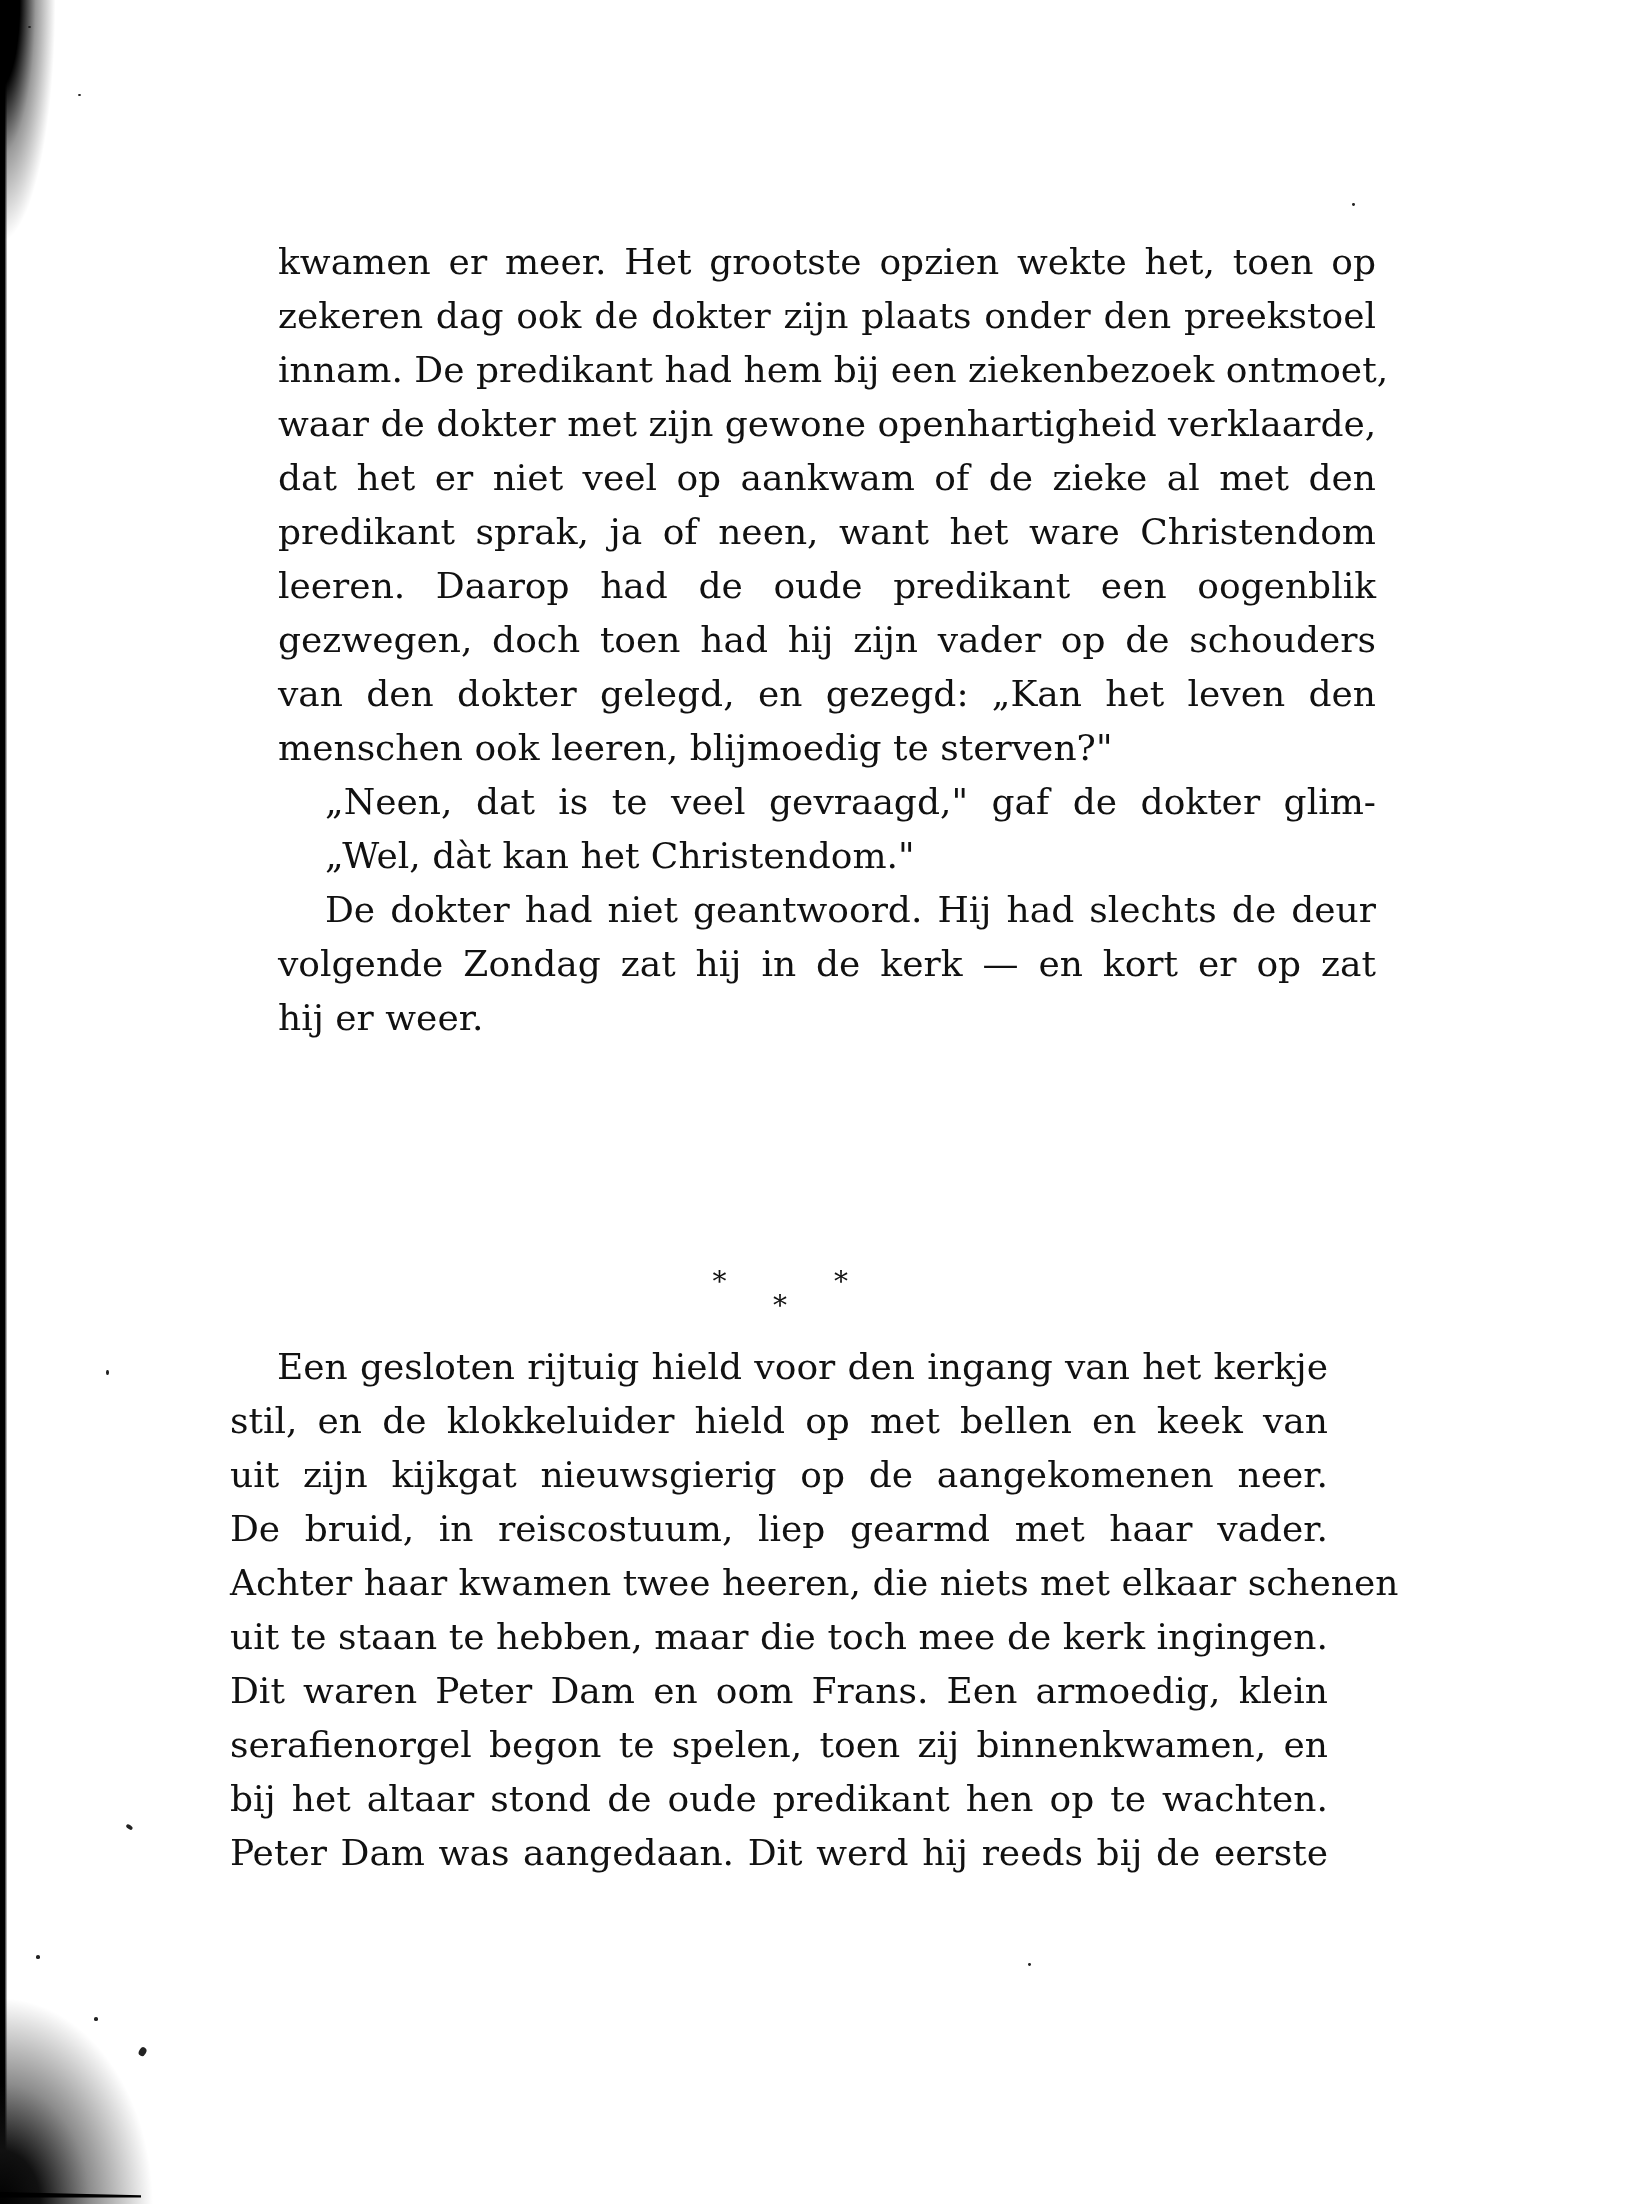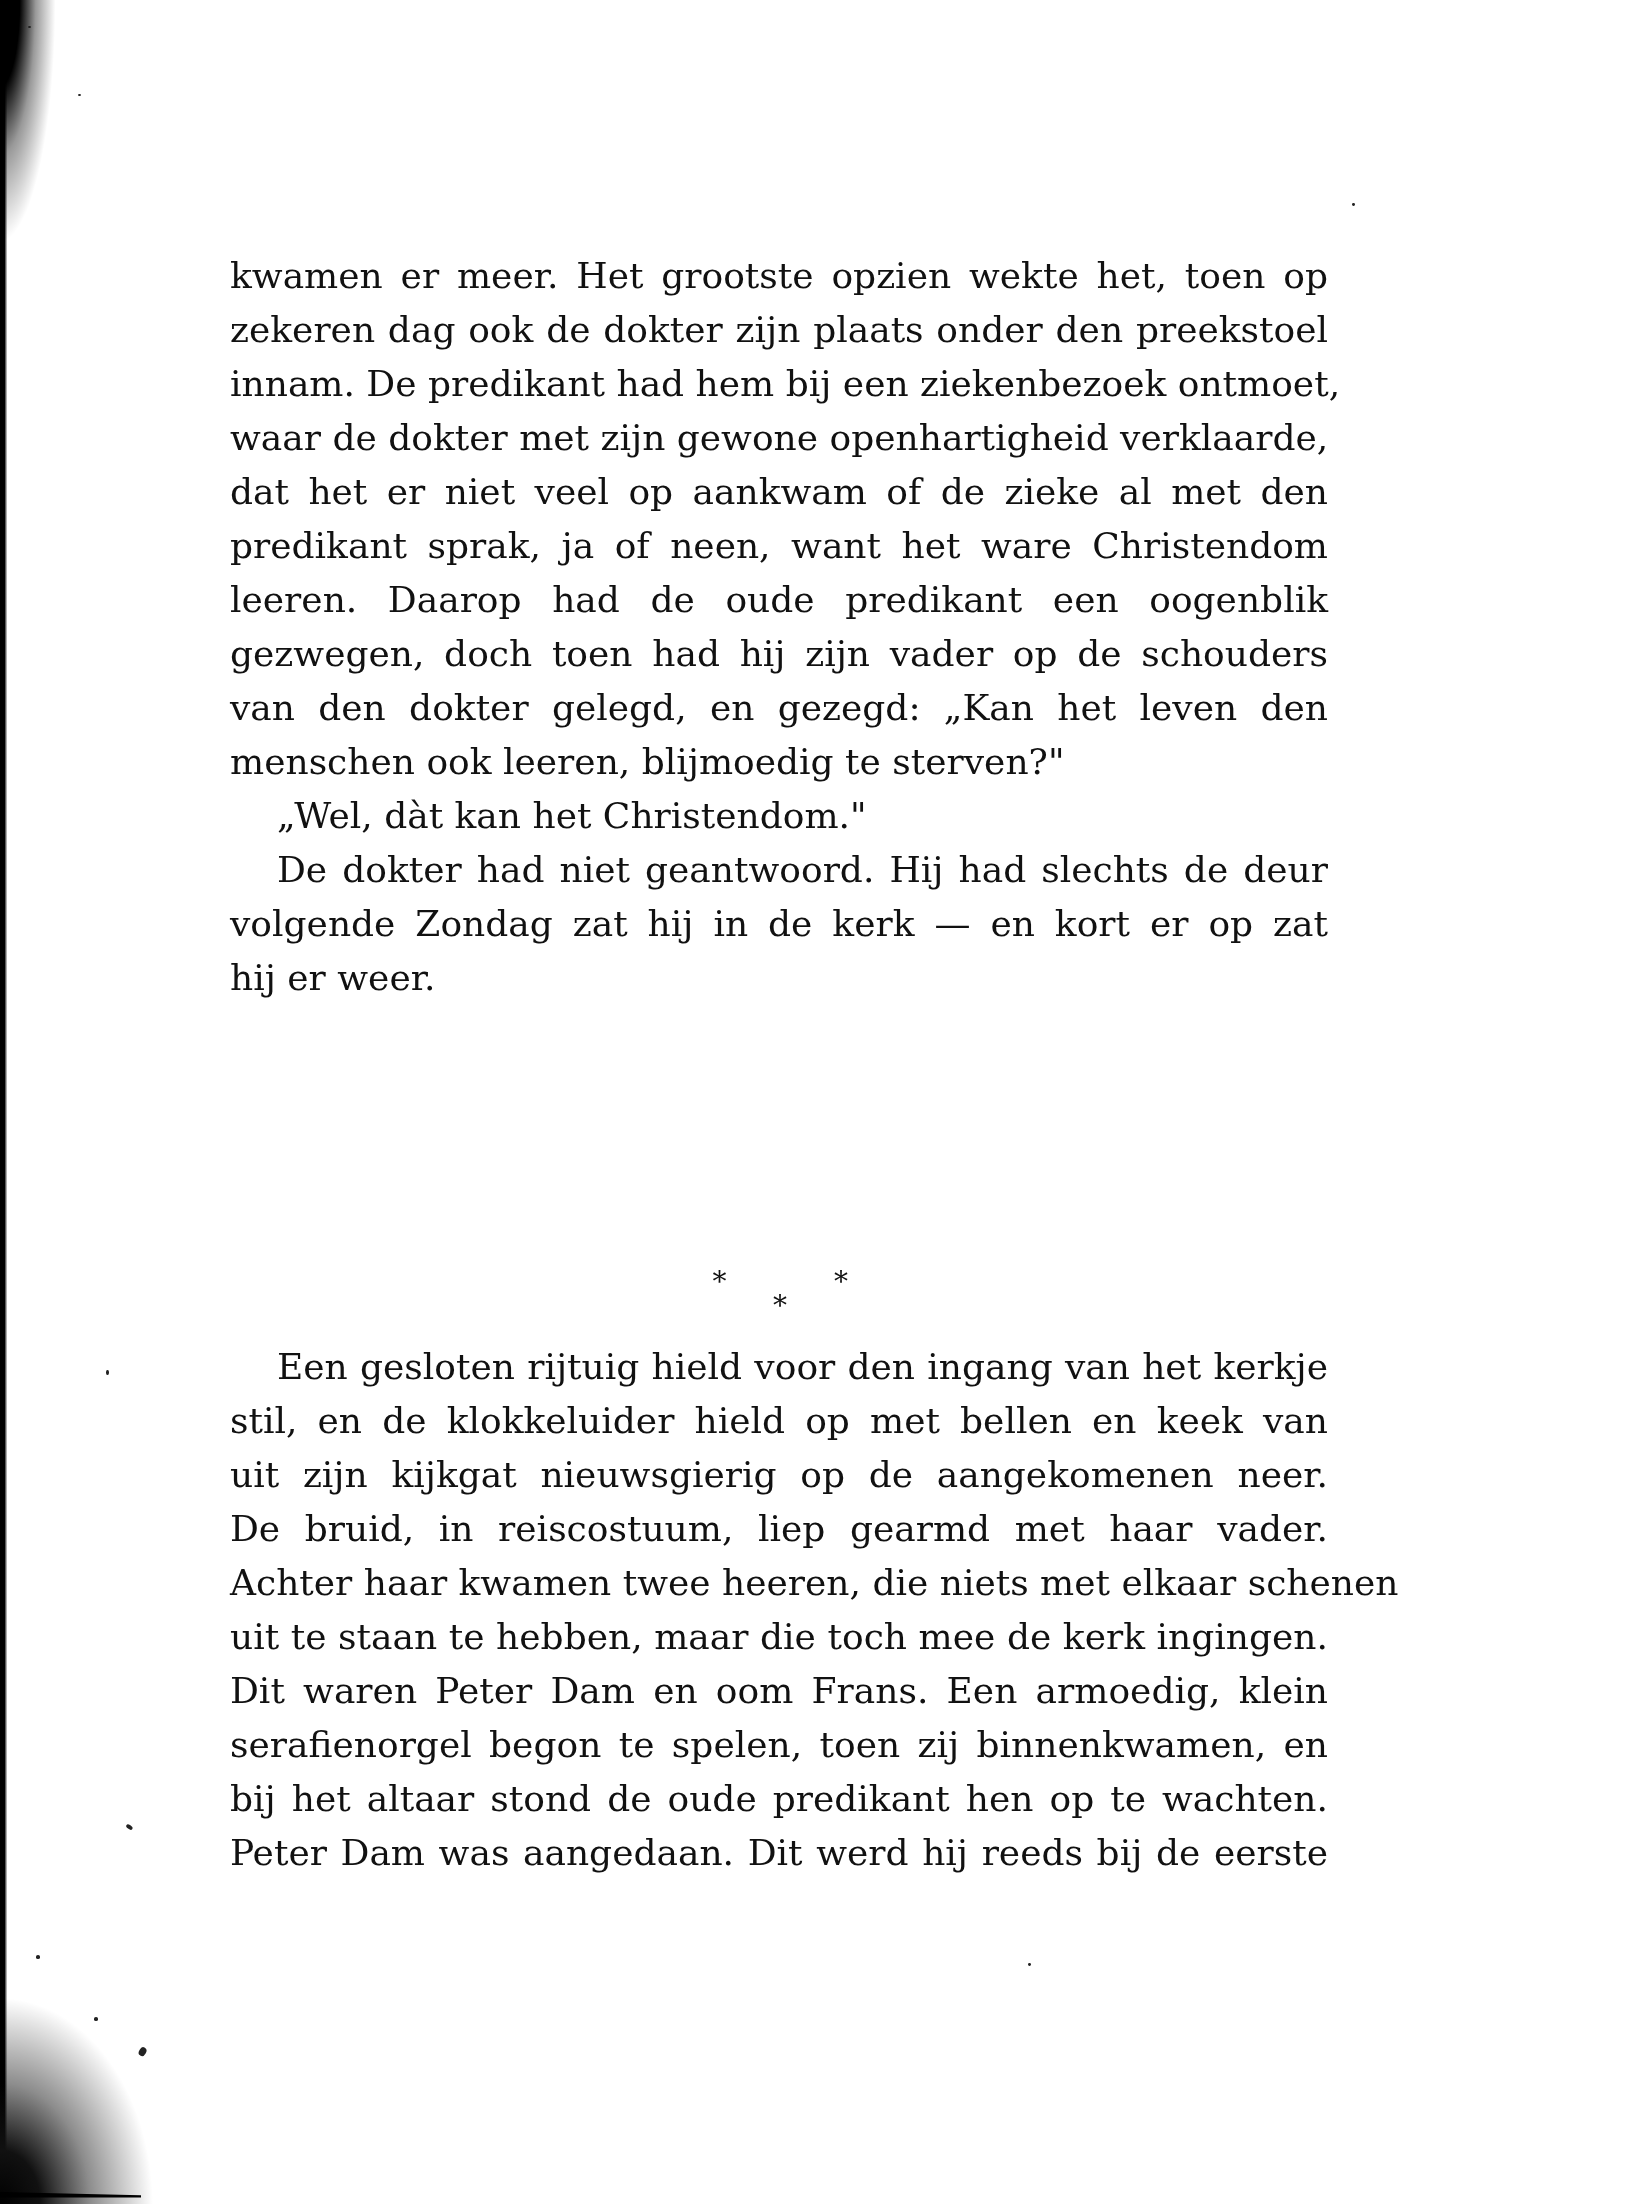--- a/index.html
+++ b/index.html
@@ -11,21 +11,21 @@
   .top-shadow { position:absolute; left:0; top:0; width:56px; height:244px;
                 background:radial-gradient(ellipse at 0% 0%, #000 0%, #000 25%, rgba(0,0,0,0.4) 45%, rgba(255,255,255,0) 70%); }
   .bottom-shadow { position:absolute; left:0; bottom:0; width:159px; height:215px;
                    background:radial-gradient(ellipse at 0% 100%, #000 0%, #111 18%, rgba(0,0,0,0.45) 40%, rgba(255,255,255,0) 68%); }
   .bottom-line { position:absolute; left:0; bottom:7.5px; width:141px; height:5.6px; background:#000;
                  clip-path:polygon(0 0,100% 60%,100% 100%,0 100%); }
   .speck { position:absolute; background:#222; border-radius:50%; }
   .page-number { position:absolute; top:169px; left:0; width:1646px; text-align:center;
                  font-size:34px; letter-spacing:1.9px; }
   .text-block { position:absolute; left:230px; width:1098px; font-size:36px; line-height:54px; }
-  .block1 { top:249px; }
+  .block1 { top:235px;margin-left:48px; }
   .block2 { top:1340px; }
   .line { display:block; white-space:nowrap; text-align:justify; text-align-last:justify; height:54px; }
   .line.last { text-align-last:left; }
   .line.indent { padding-left:47px; }
   .stars { position:absolute; top:1265px; left:703px; width:169px; height:56px; font-size:28px; }
   .stars span { position:absolute; }
 </style>
 </head>
 <body>
 
@@ -53,20 +53,21 @@
       <span class="line">innam. De predikant had hem bij een ziekenbezoek ontmoet,</span>
       <span class="line">waar de dokter met zijn gewone openhartigheid verklaarde,</span>
       <span class="line">dat het er niet veel op aankwam of de zieke al met den</span>
       <span class="line">predikant sprak, ja of neen, want het ware Christendom</span>
       <span class="line">leeren. Daarop had de oude predikant een oogenblik</span>
       <span class="line">gezwegen, doch toen had hij zijn vader op de schouders</span>
       <span class="line">van den dokter gelegd, en gezegd: „Kan het leven den</span>
       <span class="line last">menschen ook leeren, blijmoedig te sterven?"</span>
     </div>
     <div>
+      <span class="line indent">„Neen, dat is te veel gevraagd," gaf de dokter glim-</span>
     </div>
     <div>
       <span class="line indent last">„Wel, dàt kan het Christendom."</span>
     </div>
     <div>
       <span class="line indent">De dokter had niet geantwoord. Hij had slechts de deur</span>
       <span class="line">volgende Zondag zat hij in de kerk — en kort er op zat</span>
       <span class="line last">hij er weer.</span>
     </div>
   </div>

